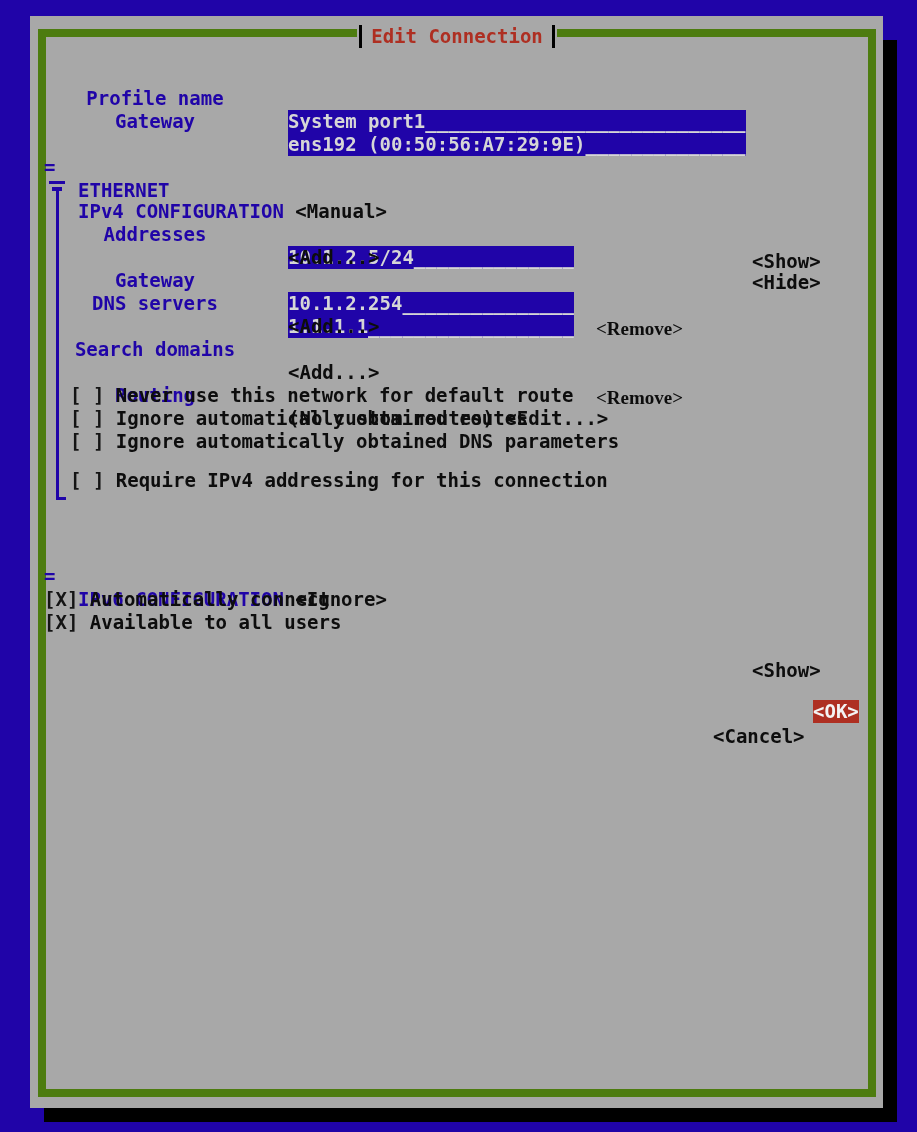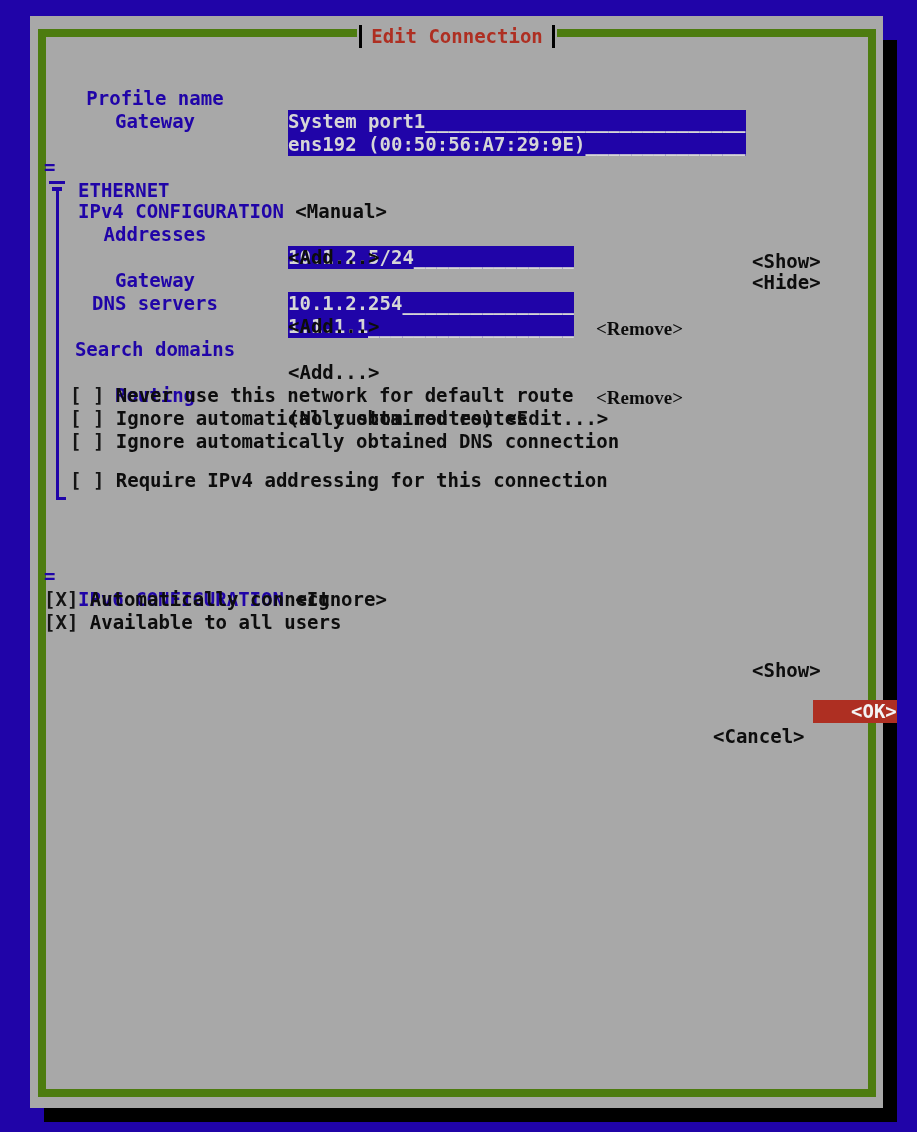--- a/index.html
+++ b/index.html
@@ -64,21 +64,21 @@
   .cb-box { color: #141414; }
   .bracket-line {
     position: absolute; left: 26px; top: 175px;
     width: 3px; height: 309px; background: var(--blue);
   }
   .bracket-cap1 { position: absolute; left: 19px; top: 165px; width: 16px; height: 3px; background: var(--blue); }
   .bracket-cap2 { position: absolute; left: 22px; top: 171px; width: 10px; height: 4px; background: var(--blue); }
   .bracket-foot { position: absolute; left: 26px; top: 481px; width: 10px; height: 3px; background: var(--blue); }
   .ok-btn {
     background: var(--red); color: #F4F4F4;
-    display: inline-block; white-space: pre; padding-left: 38px;
+    display: inline-block; white-space: pre;
   }
   .cancel-btn { position: absolute; left: 683px; }
   .ok-wrap { position: absolute; left: 783px; }
 </style>
 </head>
 <body>
 
 <div class="shadow"></div>
 
 <div class="dialog">
@@ -149,21 +149,21 @@
     <span class="val"><span class="btn">&lt;Add...&gt;</span></span>
   </div>
 
   <div class="row" style="top:345px">
     <span class="lbl">Routing</span>
     <span class="val"><span>(No custom routes)</span> <span class="btn">&lt;Edit...&gt;</span></span>
   </div>
 
   <div class="cb-row" style="top:368px"><span class="cb-box">[ ]</span> <span>Never use this network for default route</span></div>
   <div class="cb-row" style="top:391px"><span class="cb-box">[ ]</span> <span>Ignore automatically obtained routes</span></div>
-  <div class="cb-row" style="top:414px"><span class="cb-box">[ ]</span> <span>Ignore automatically obtained DNS connection</span></div>
+  <div class="cb-row" style="top:414px"><span class="cb-box">[ ]</span> <span>Ignore automatically obtained DNS parameters</span></div>
   <div class="cb-row" style="top:453px"><span class="cb-box">[ ]</span> <span>Require IPv4 addressing for this connection</span></div>
 
   <div class="row" style="top:526px">
     <span class="sec-ind">=</span>
     <span class="sec-row-content"><span class="sec-title">IPv6 CONFIGURATION</span> <span class="btn">&lt;Ignore&gt;</span></span>
     <span class="btn at-toggle">&lt;Show&gt;</span>
   </div>
 
   <div class="gcb-row" style="top:572px"><span class="cb-box">[X]</span> <span>Automatically connect</span></div>
   <div class="gcb-row" style="top:595px"><span class="cb-box">[X]</span> <span>Available to all users</span></div>

